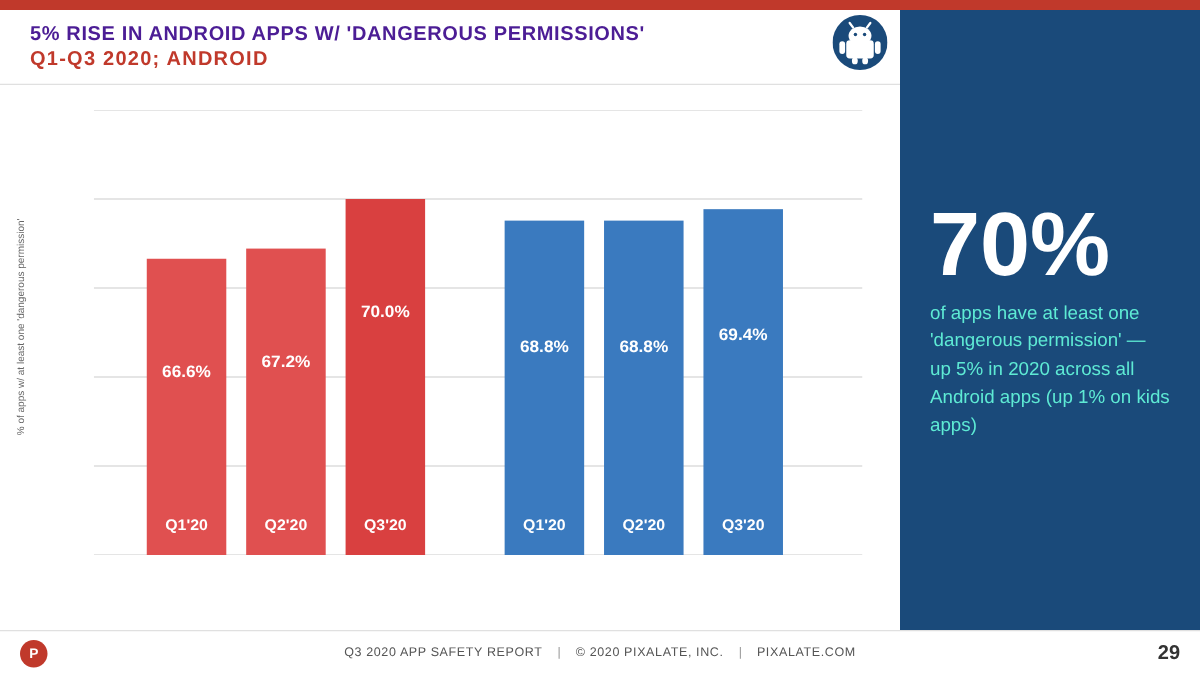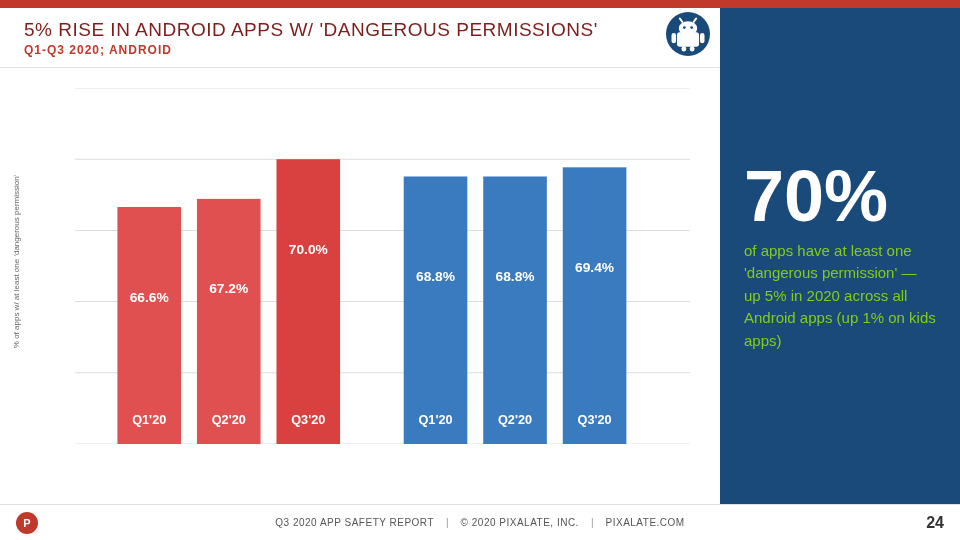--- a/index.html
+++ b/index.html
@@ -29,28 +29,28 @@
       display: flex;
       align-items: center;
       padding: 0 24px;
       border-bottom: 1px solid #e0e0e0;
     }
     .header-titles {
       display: flex;
       flex-direction: column;
     }
     .header-main-title {
-      font-size: 19px;
-      font-weight: 400;
-      color: #7f1d1d;
+      font-size: 16px;
+      font-weight: 700;
+      color: #4c1d95;
       letter-spacing: 0.5px;
       text-transform: uppercase;
     }
     .header-subtitle {
-      font-size: 12px;
+      font-size: 16px;
       font-weight: 700;
       color: #c0392b;
       text-transform: uppercase;
       letter-spacing: 1px;
       margin-top: 2px;
     }
 
     
     .android-logo {
       position: absolute;
@@ -87,21 +87,21 @@
     }
     .sidebar-percent {
       font-size: 72px;
       font-weight: 900;
       color: #fff;
       line-height: 1;
       margin-bottom: 8px;
     }
     .sidebar-text {
       font-size: 15px;
-      color: #84cc16;
+      color: #5eead4;
       line-height: 1.5;
     }
 
     
     .footer {
       position: absolute;
       bottom: 0; left: 0; right: 0;
       height: 36px;
       background: #fff;
       border-top: 1px solid #e0e0e0;
@@ -255,14 +255,14 @@
   </div>
 </div>
 
 <div class="footer">
   <div class="footer-logo">P</div>
   <span class="footer-text">Q3 2020 APP SAFETY REPORT</span>
   <span class="footer-separator">|</span>
   <span class="footer-text">© 2020 PIXALATE, INC.</span>
   <span class="footer-separator">|</span>
   <span class="footer-text">PIXALATE.COM</span>
-  <span class="footer-page">24</span>
+  <span class="footer-page">29</span>
 </div>
 
 </body></html>

